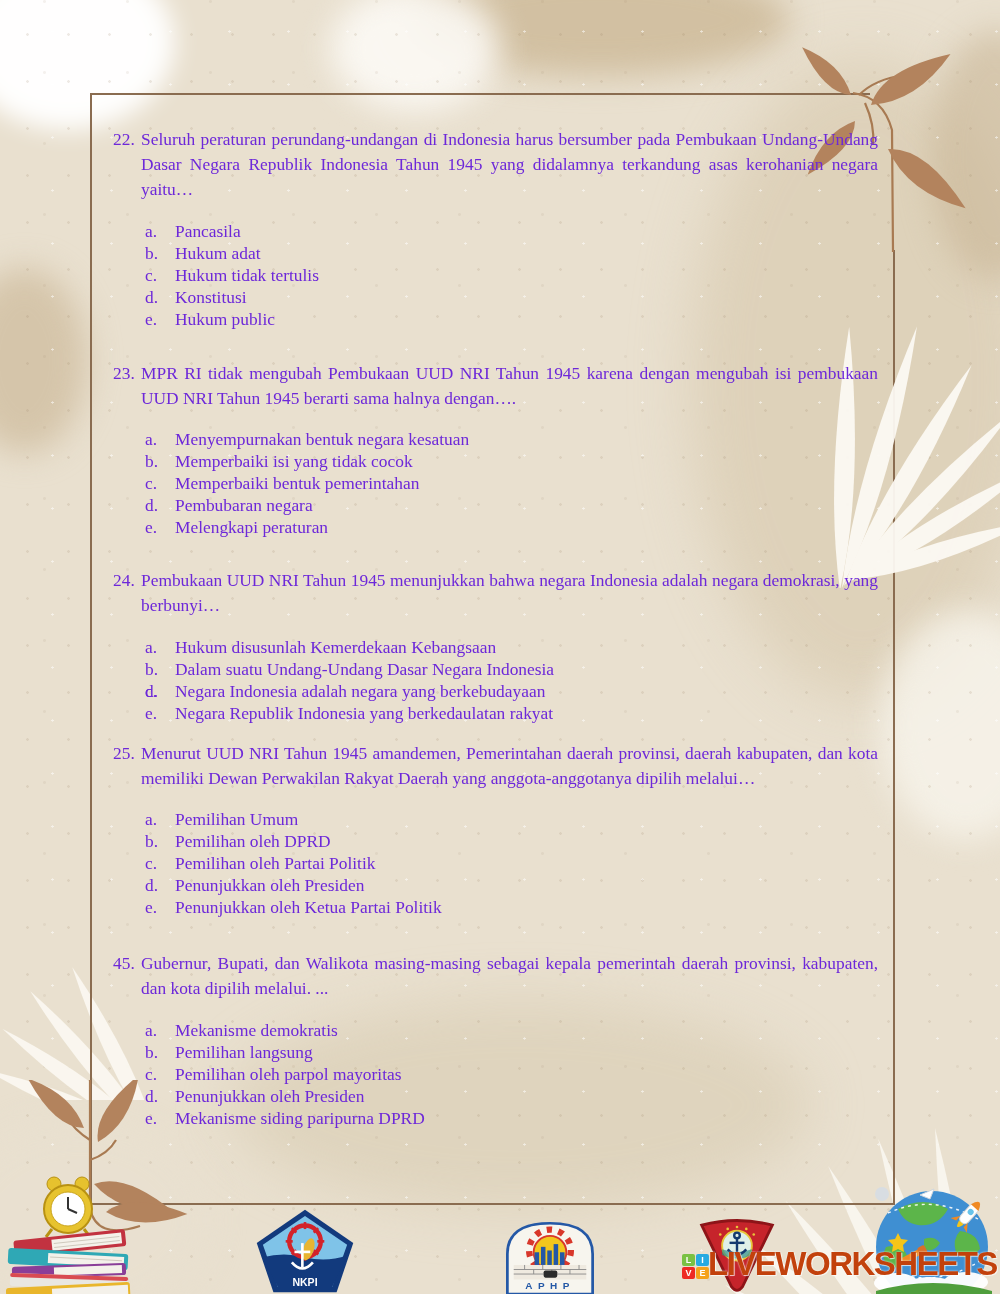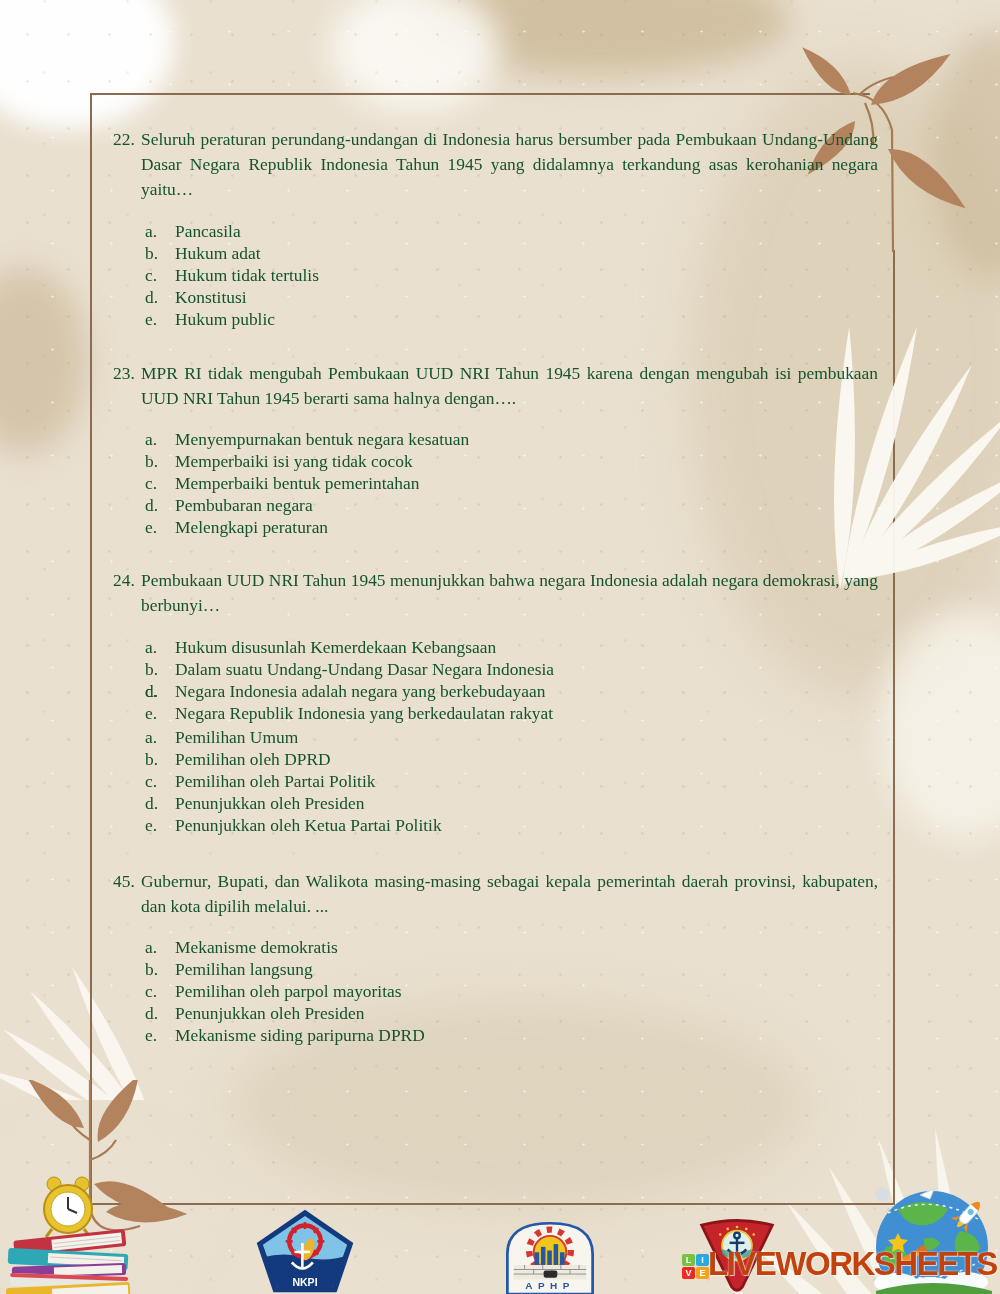--- a/index.html
+++ b/index.html
@@ -40,21 +40,21 @@
   .deco{position:absolute;pointer-events:none;}
   .palm-right{left:810px;top:138px;z-index:14;}
   .fan-bottom{left:320px;top:1128px;z-index:8;}
   .palm-bottomleft{left:0px;top:925px;z-index:6;}
   .branch-topright{left:755px;top:45px;z-index:16;}
   .branch-bottomleft{left:10px;top:1080px;z-index:16;}
 
   
   .content{
     position:absolute;left:113px;top:110px;width:765px;z-index:30;
-    color:#14532d;font-size:17.4px;
+    color:#6d28d9;font-size:17.4px;
   }
   .question{margin:0;}
   .q-stem{
     position:relative;padding-left:28px;text-align:justify;line-height:25px;
   }
   .q-num{position:absolute;left:0;top:0;}
   .options{list-style:none;margin:0;padding:0;}
   .options li{position:relative;padding-left:62px;line-height:22px;text-align:left;}
   .opt-label{position:absolute;left:32px;top:0;}
   .mb-a{margin-bottom:31px;}  
@@ -203,20 +203,21 @@
     <ul class="options">
       <li><span class="opt-label">a.</span><span>Hukum disusunlah Kemerdekaan Kebangsaan</span></li>
       <li><span class="opt-label">b.</span><span>Dalam suatu Undang-Undang Dasar Negara Indonesia</span></li>
       <li><span class="opt-label">c.</span></li>
       <li><span class="opt-label">d.</span><span>Negara Indonesia adalah negara yang berkebudayaan</span></li>
       <li><span class="opt-label">e.</span><span>Negara Republik Indonesia yang berkedaulatan rakyat</span></li>
     </ul>
   </div>
 
   <div class="question mb-d">
+    <p class="q-stem"><span class="q-num">25.</span><span>Menurut UUD NRI Tahun 1945 amandemen, Pemerintahan daerah provinsi, daerah kabupaten, dan kota memiliki Dewan Perwakilan Rakyat Daerah yang anggota-anggotanya dipilih melalui…</span></p>
     <ul class="options">
       <li><span class="opt-label">a.</span><span>Pemilihan Umum</span></li>
       <li><span class="opt-label">b.</span><span>Pemilihan oleh DPRD</span></li>
       <li><span class="opt-label">c.</span><span>Pemilihan oleh Partai Politik</span></li>
       <li><span class="opt-label">d.</span><span>Penunjukkan oleh Presiden</span></li>
       <li><span class="opt-label">e.</span><span>Penunjukkan oleh Ketua Partai Politik</span></li>
     </ul>
   </div>
 
   <div class="question">

